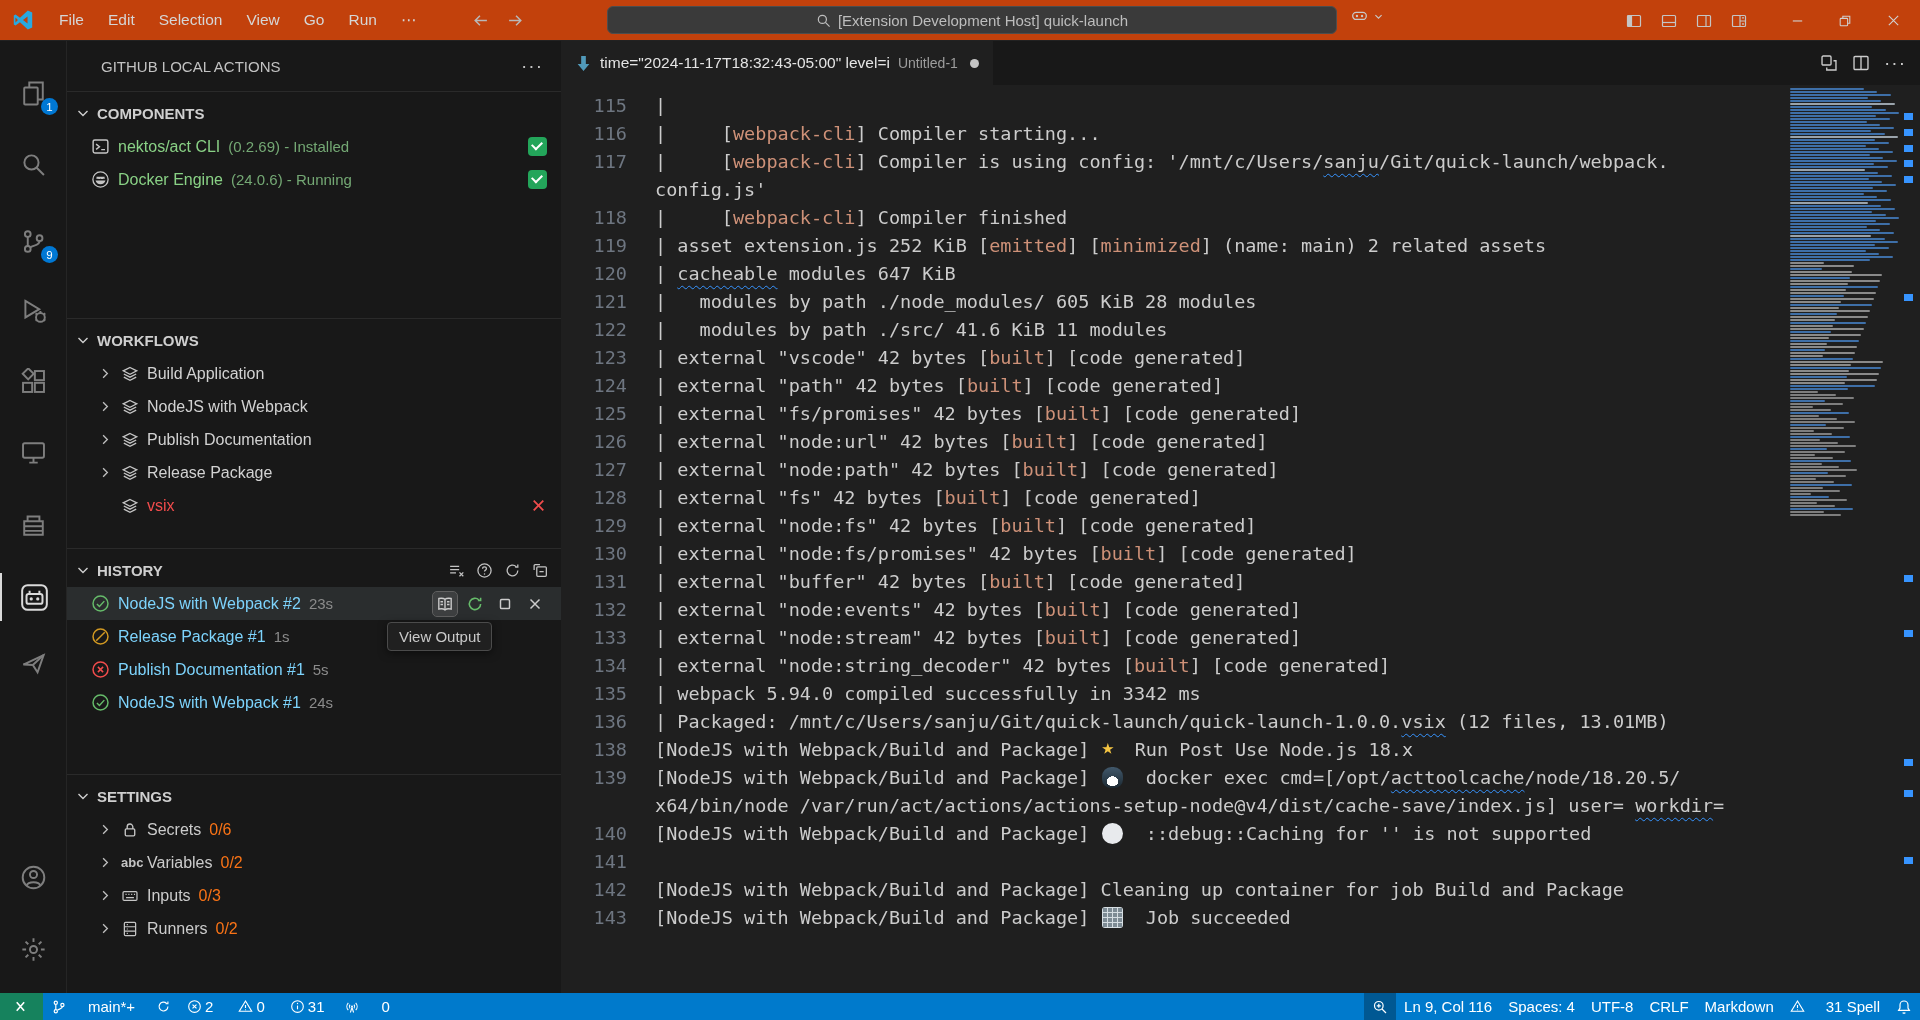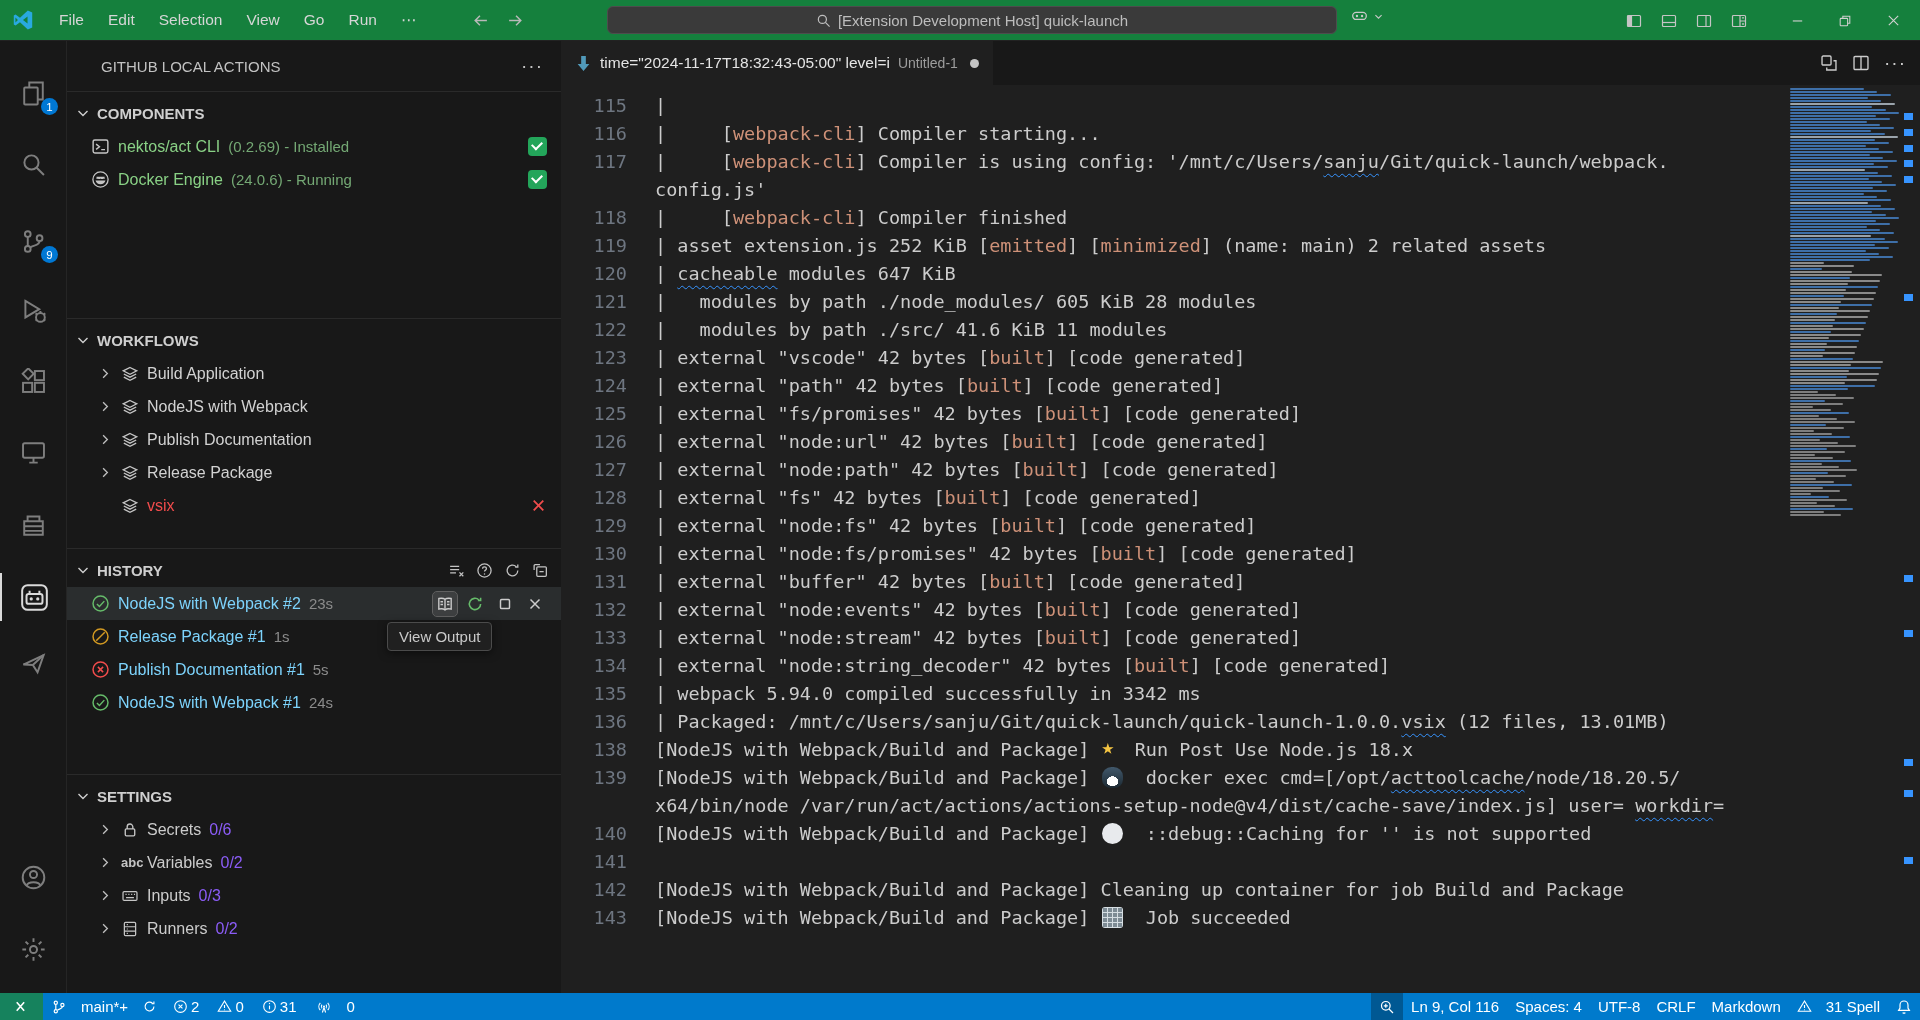--- a/index.html
+++ b/index.html
@@ -2,21 +2,21 @@
 <html style="--statusbar-blue: #007acc; --remote-green: #16825d; --badge-blue: #0078d4; --success-green: #66bb6a; --cancelled-yellow: #d29922; --failed-red: #f14c4c; --component-green: #89d185; --string-orange: #ce9178; --squiggle-blue: #3794ff; --check-green: #23a55a; --minimap-blue: #3e6fa8; --tab-icon-blue: #519aba;"><head>
 <meta charset="utf-8">
 <style>
   * { margin:0; padding:0; box-sizing:border-box; }
   html,body { width:1920px; height:1020px; overflow:hidden; background:#1f1f1f;
     font-family:"Liberation Sans", sans-serif; color:#cccccc; }
   body { position:relative; }
   svg { display:block; }
 
   
-  .titlebar { position:relative; height:41px; background:#15803d; display:flex; align-items:center;
+  .titlebar { position:relative; height:41px; background:#c2410c; display:flex; align-items:center;
     border-bottom:1px solid #222; }
   .logo { margin:0 14px 0 12px; }
   .menus { display:flex; align-items:center; gap:2px; }
   .menu { padding:4px 11px; font-size:15.5px; color:#d6d6d6; border-radius:5px; cursor:default; }
   .navbtn { color:#b9b9b9; padding:3px 9px; }
   .nav-wrap { display:flex; margin-left:36px; }
   .command-center { position:absolute; left:607px; top:6px; width:730px; height:28px;
     background:#3a3a3a; border:1px solid #4d4d4d; border-radius:6px; display:flex;
     align-items:center; justify-content:center; gap:7px; color:#bdbdbd; font-size:15px; }
   .copilot { position:absolute; left:1350px; top:8px; display:flex; align-items:center; gap:4px; color:#c9c9c9; }
@@ -55,21 +55,21 @@
   .comp-detail { color:#74a874; font-size:15px; }
   .wf-label { color:#d2d2d2; }
   .wf-label.err { color:var(--failed-red,#f14c4c); }
   .hist-label { color:#7dd3fc; white-space:nowrap; }
   .hist-time { color:#8b8b8b; font-size:15px; }
   .row.hovered { background:#2a2d2e; }
   .hist-actions { display:flex; gap:6px; align-items:center; }
   .hist-act { padding:3px; color:#cccccc; border-radius:4px; }
   .hist-act.boxed { background:#3d3f40; outline:1px solid #606060; }
   .hist-act.green { color:var(--success-green,#66bb6a); }
-  .set-count { color:#8b5cf6; }
+  .set-count { color:#f97316; }
   .st-success { color:var(--success-green,#66bb6a); }
   .st-cancelled { color:var(--cancelled-yellow,#d29922); }
   .st-failed { color:var(--failed-red,#f14c4c); }
   .check-sq { width:19px; height:19px; border-radius:4px; background:var(--check-green,#23a55a); position:relative; flex:none; }
   .check-sq::after { content:""; position:absolute; left:4px; top:4px; width:8px; height:5px;
     border-left:2.4px solid #fff; border-bottom:2.4px solid #fff; transform:rotate(-45deg); }
   .abc-ic { font-size:13px; font-weight:700; color:#c5c5c5; width:18px; }
 
   
   .tooltip { position:absolute; left:387px; top:622px; z-index:50; background:#202020;
@@ -117,21 +117,21 @@
   .minimap { position:absolute; top:3px; right:25px; width:105px; bottom:0; }
   .mm-row { height:2px; margin-bottom:1px; border-radius:1px; }
   .overview-ruler { position:absolute; top:0; right:0; width:25px; bottom:0; }
   .ov-mark { position:absolute; right:7px; width:9px; height:7px; background:var(--squiggle-blue,#3794ff); }
 
   
   .statusbar { height:27px; background:var(--statusbar-blue,#007acc); display:flex; align-items:center;
     color:#ffffff; font-size:15px; }
   .sb-remote { height:27px; background:var(--remote-green,#16825d); display:flex; align-items:center;
     padding:0 13px; flex:none; }
-  .sb-item { display:flex; align-items:center; gap:14px; padding:12px 8px; height:27px; white-space:nowrap; }
+  .sb-item { display:flex; align-items:center; gap:21px; padding:12px 8px; height:27px; white-space:nowrap; }
   .sb-item .sub { display:flex; align-items:center; gap:3px; margin-right:4px; }
   .sb-left { display:flex; align-items:center; }
   .sb-rightside { margin-left:auto; display:flex; align-items:center; }
   .sb-item.boxed { background:rgba(0,0,0,.28); }
 </style>
 </head>
 <body>
 
 <div class="titlebar">
   <svg class="logo" width="22" height="22" viewBox="0 0 16 16">

